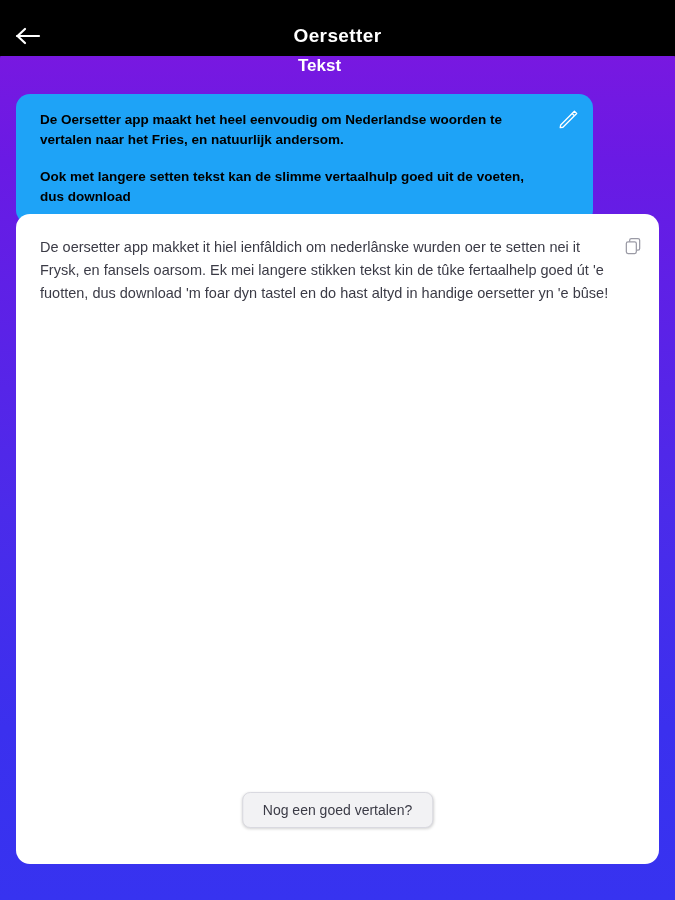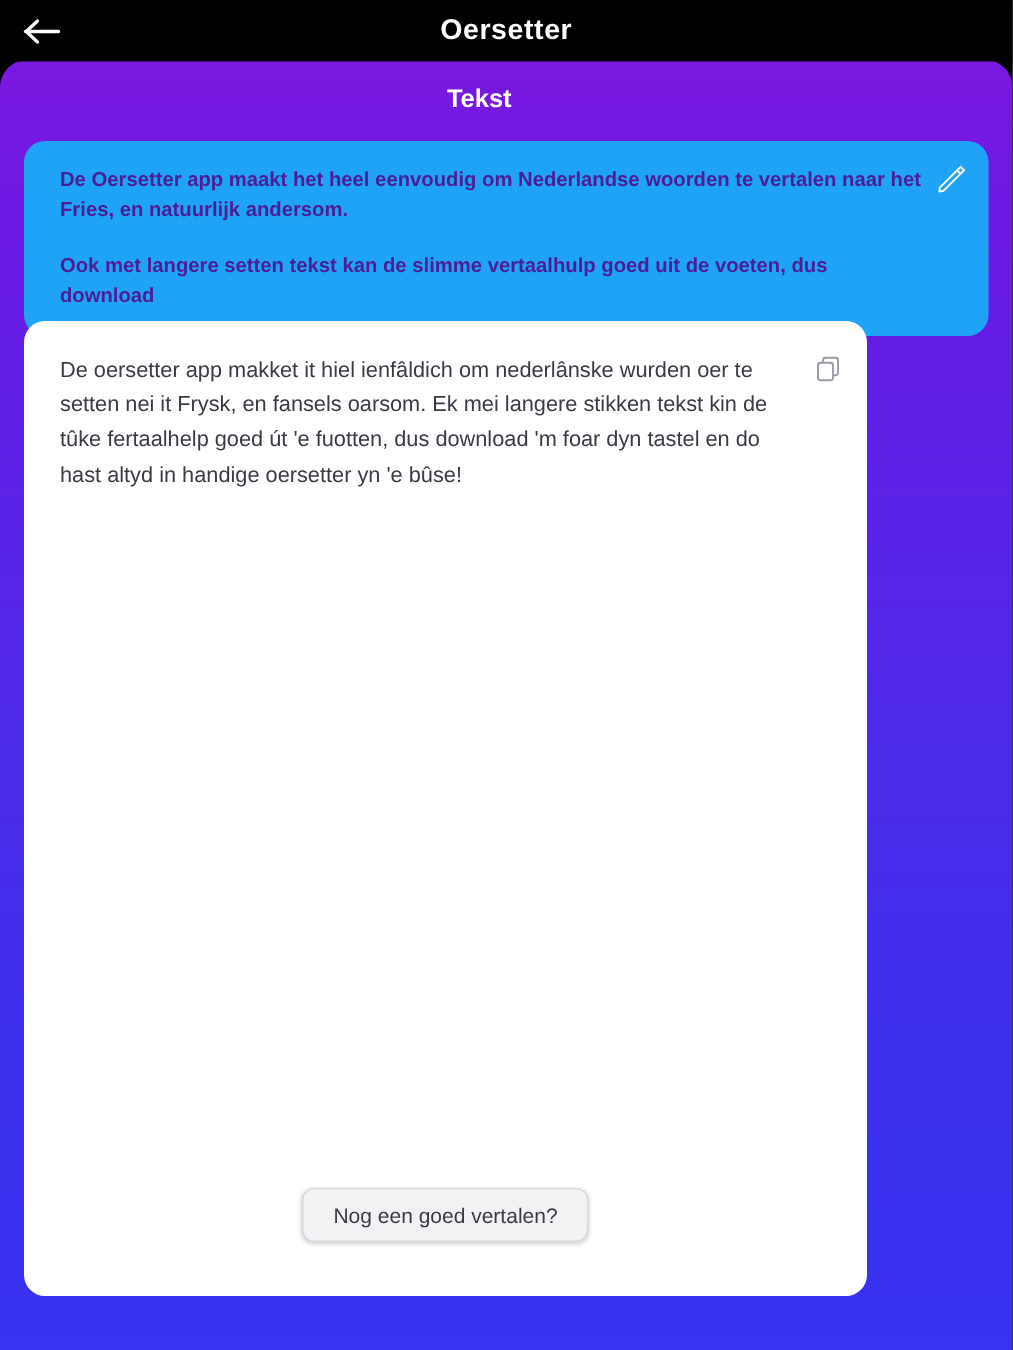--- a/index.html
+++ b/index.html
@@ -18,21 +18,21 @@
     position: relative;
     width: 675px;
     height: 900px;
     background: #000000;
     overflow: hidden;
   }
 
   
   .appbar {
     position: absolute;
-    top: 1px; left: 0;
+    top: 16px; left: 0;
     width: 675px;
     height: 40px;
     background: #000000;
     display: flex;
     align-items: center;
     z-index: 30;
   }
   .back-btn {
     width: 56px;
     height: 40px;
@@ -71,26 +71,26 @@
     color: #ffffff;
     font-size: 17px;
     font-weight: bold;
   }
 
   
   .source-card {
     position: absolute;
     top: 54px;
     left: 16px;
-    width: 643px;
+    width: 577px;
     background: #1ea3f7;
     border-radius: 14px;
     padding: 16px 42px 18px 24px;
     box-sizing: border-box;
-    color: #4c1d95;
+    color: #000000;
   }
   .source-card p {
     margin: 0 0 18px 0;
     font-size: 13.5px;
     font-weight: bold;
     line-height: 1.45;
   }
   .source-card p:last-of-type { margin-bottom: 0; }
   .edit-icon {
     position: absolute;
@@ -99,21 +99,21 @@
     width: 22px;
     height: 22px;
     cursor: pointer;
   }
 
   
   .result-card {
     position: absolute;
     top: 174px;
     left: 16px;
-    width: 562px;
+    width: 643px;
     height: 650px;
     background: #ffffff;
     border-radius: 14px;
     box-sizing: border-box;
     padding: 22px 44px 22px 24px;
   }
   .result-card p {
     margin: 0;
     color: #3b3b46;
     font-size: 14.5px;

